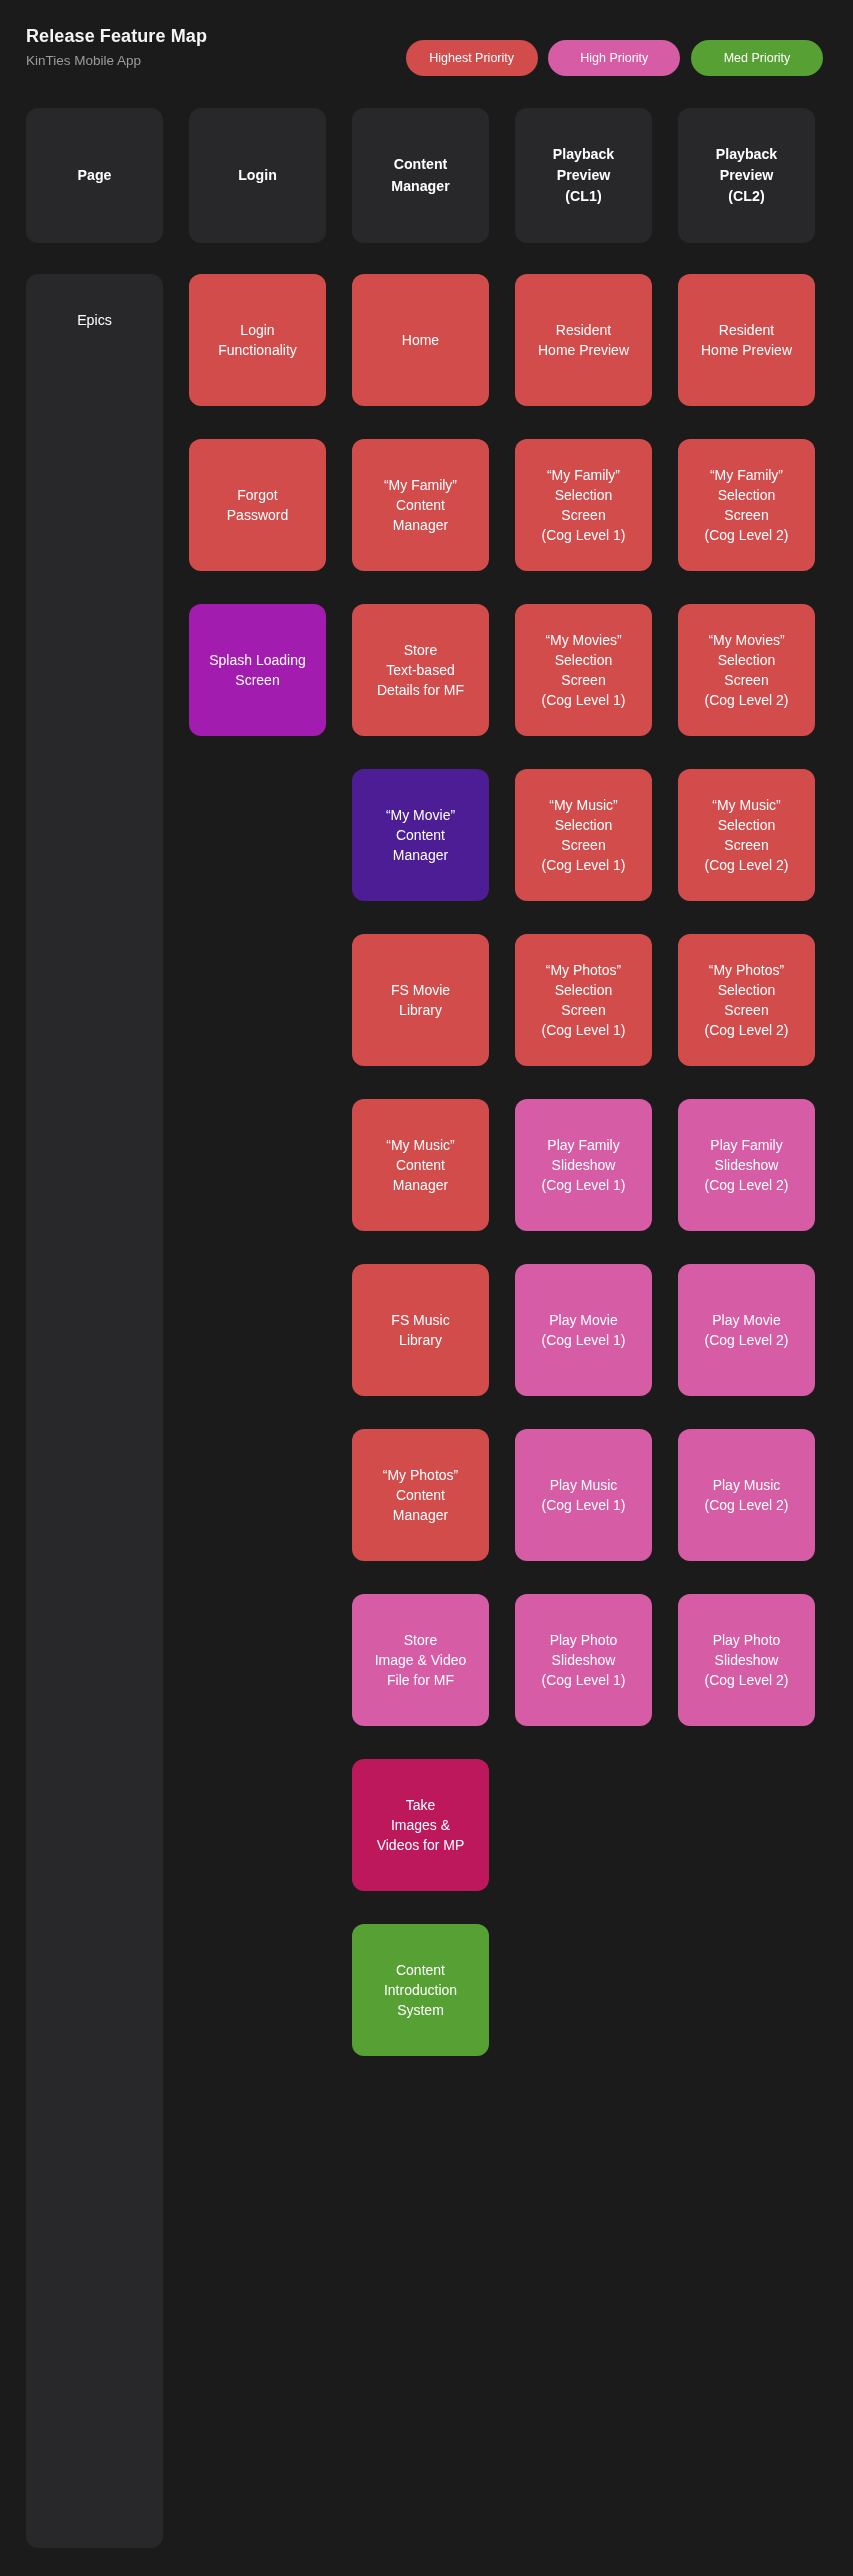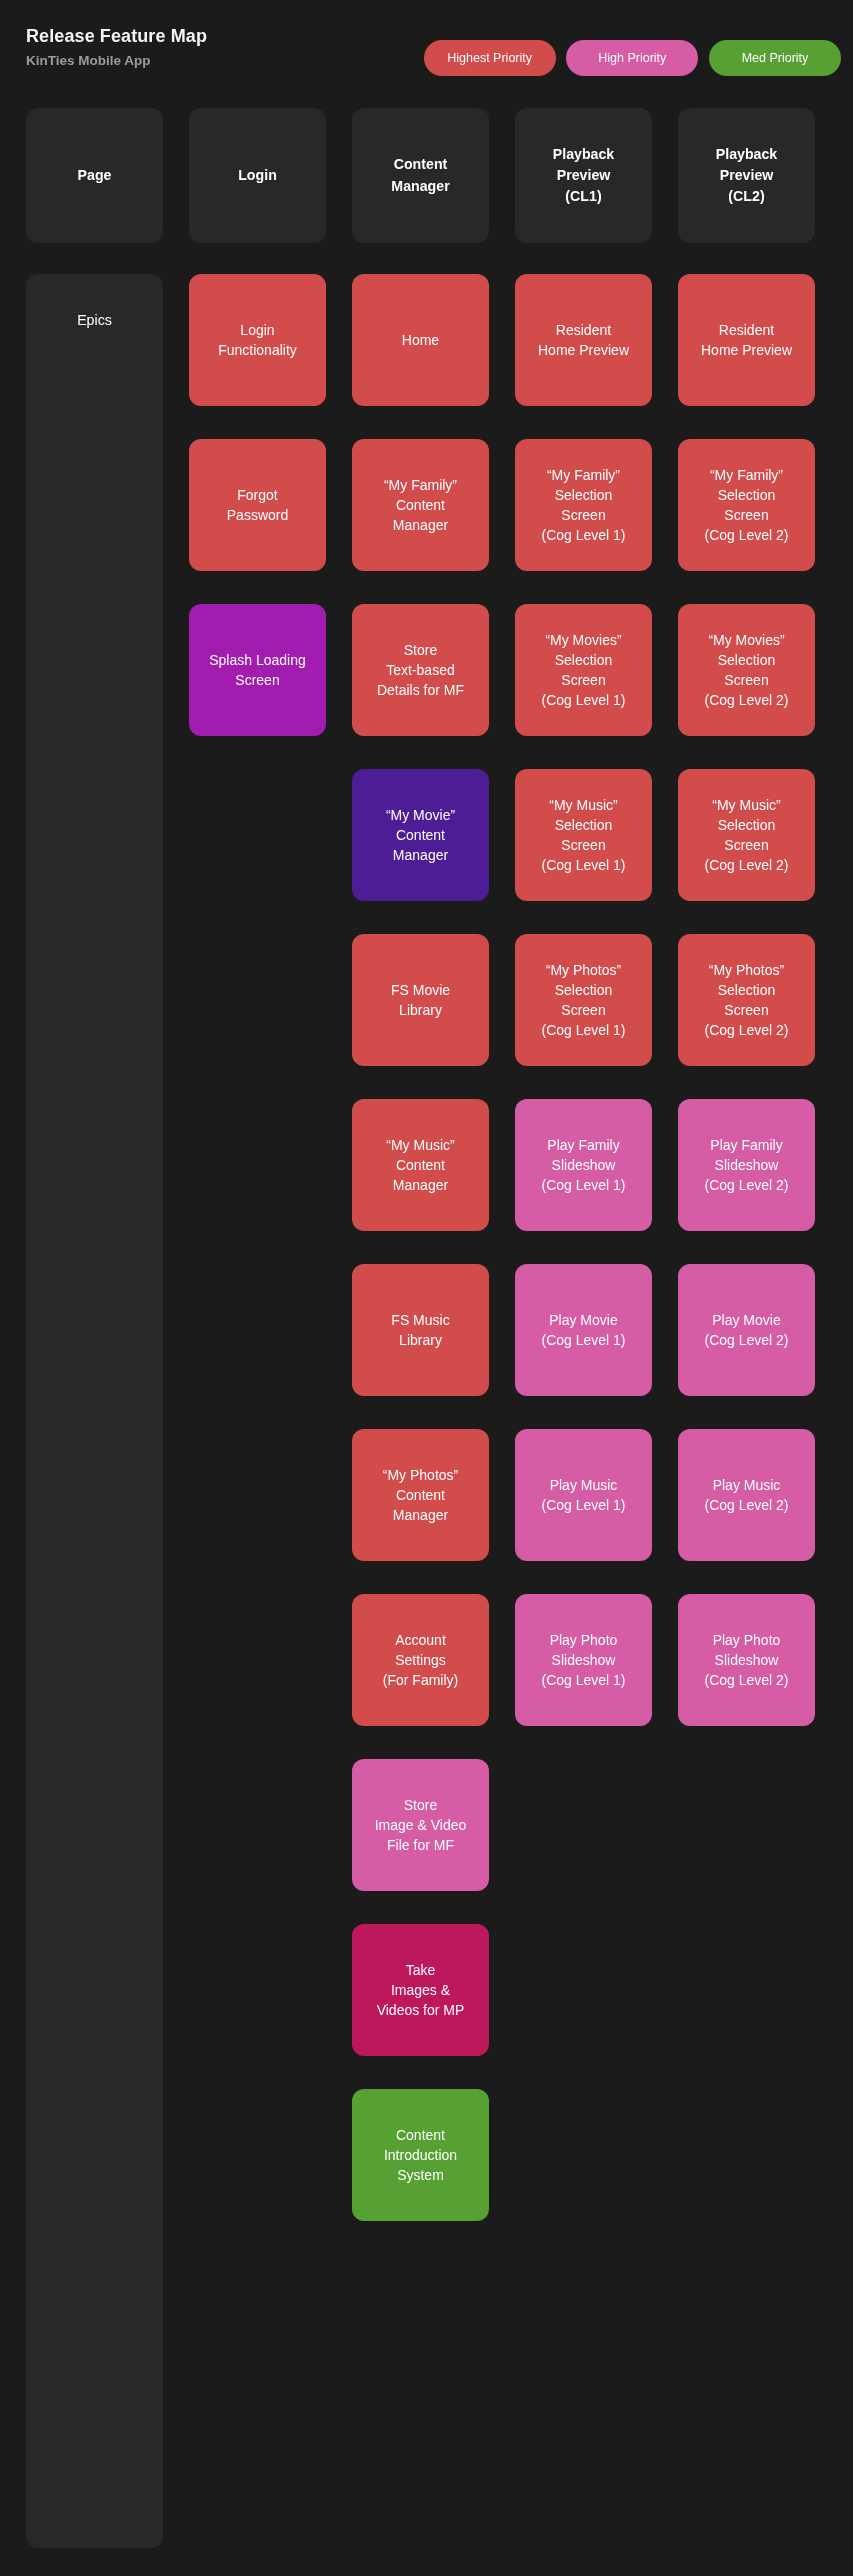--- a/index.html
+++ b/index.html
@@ -9,39 +9,38 @@
     background: #1b1b1c;
     font-family: "Liberation Sans", sans-serif;
     -webkit-font-smoothing: antialiased;
     overflow: hidden;
   }
   .canvas { position: relative; width: 854px; height: 2576px; }
 
   
   .page-header {
     position: absolute;
-    left: 26px; right: 13px; top: 26px;
+    left: 26px; right: 31px; top: 26px;
     display: flex;
     justify-content: space-between;
     align-items: flex-start;
   }
   .title {
     margin: 0;
     font-size: 18px;
     font-weight: 700;
     color: #f4f4f4;
     letter-spacing: 0.1px;
     line-height: 21.3px;
   }
   .subtitle {
     margin-top: 4.3px;
     font-size: 13.5px;
     color: #9b9b9b;
     line-height: 17px;
-    font-weight: bold;
   }
   .legend {
     display: flex;
     gap: 10.7px;
     margin-top: 13.5px;
   }
   .pill {
     height: 36px;
     min-width: 132px;
     box-sizing: border-box;
@@ -164,23 +163,20 @@
         <div class="card feature-card" style="background: rgb(210, 76, 76);">FS Movie
 Library</div>
         <div class="card feature-card" style="background: rgb(210, 76, 76);">“My Music”
 Content
 Manager</div>
         <div class="card feature-card" style="background: rgb(210, 76, 76);">FS Music
 Library</div>
         <div class="card feature-card" style="background: rgb(210, 76, 76);">“My Photos”
 Content
 Manager</div>
-        <div class="card feature-card" style="background: rgb(210, 76, 76);">Account
-Settings
-(For Family)</div>
         <div class="card feature-card" style="background: rgb(214, 92, 165);">Store
 Image &amp; Video
 File for MF</div>
         <div class="card feature-card" style="background: #be185d; text-align: center;">Take
 Images &amp;
 Videos for MP</div>
         <div class="card feature-card" style="background: rgb(87, 160, 52);">Content
 Introduction
 System</div>
       </div>

